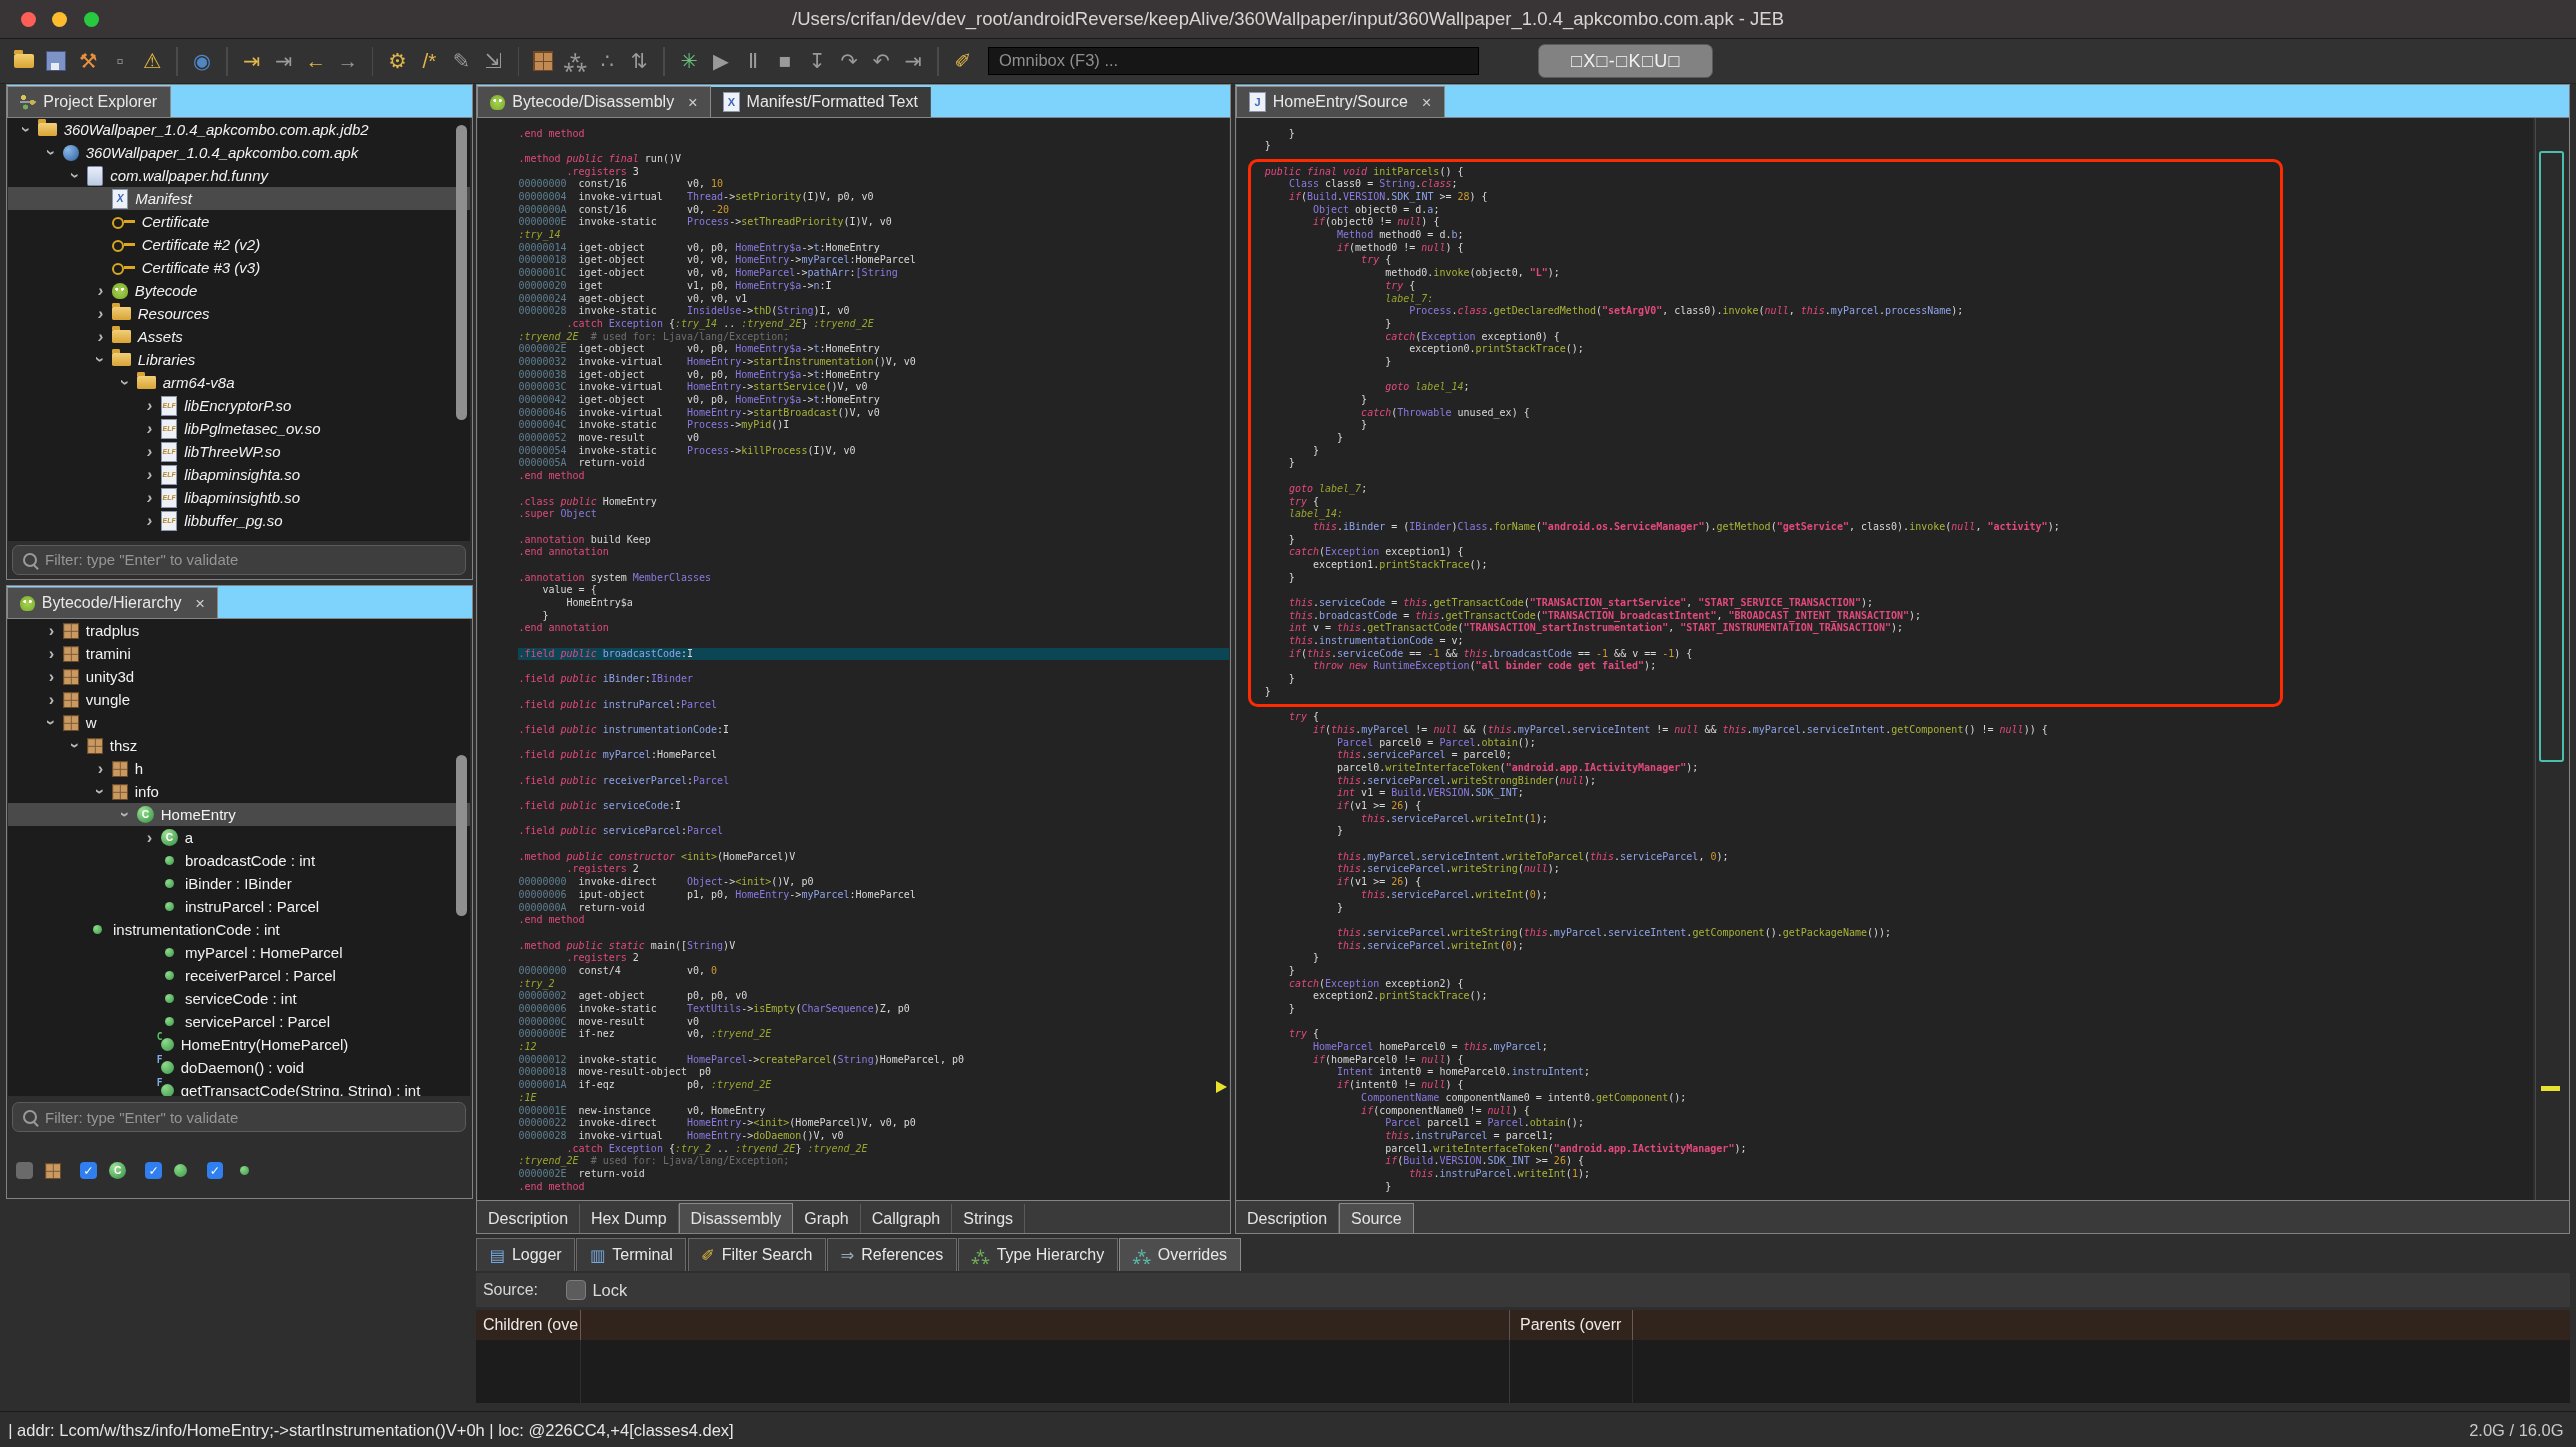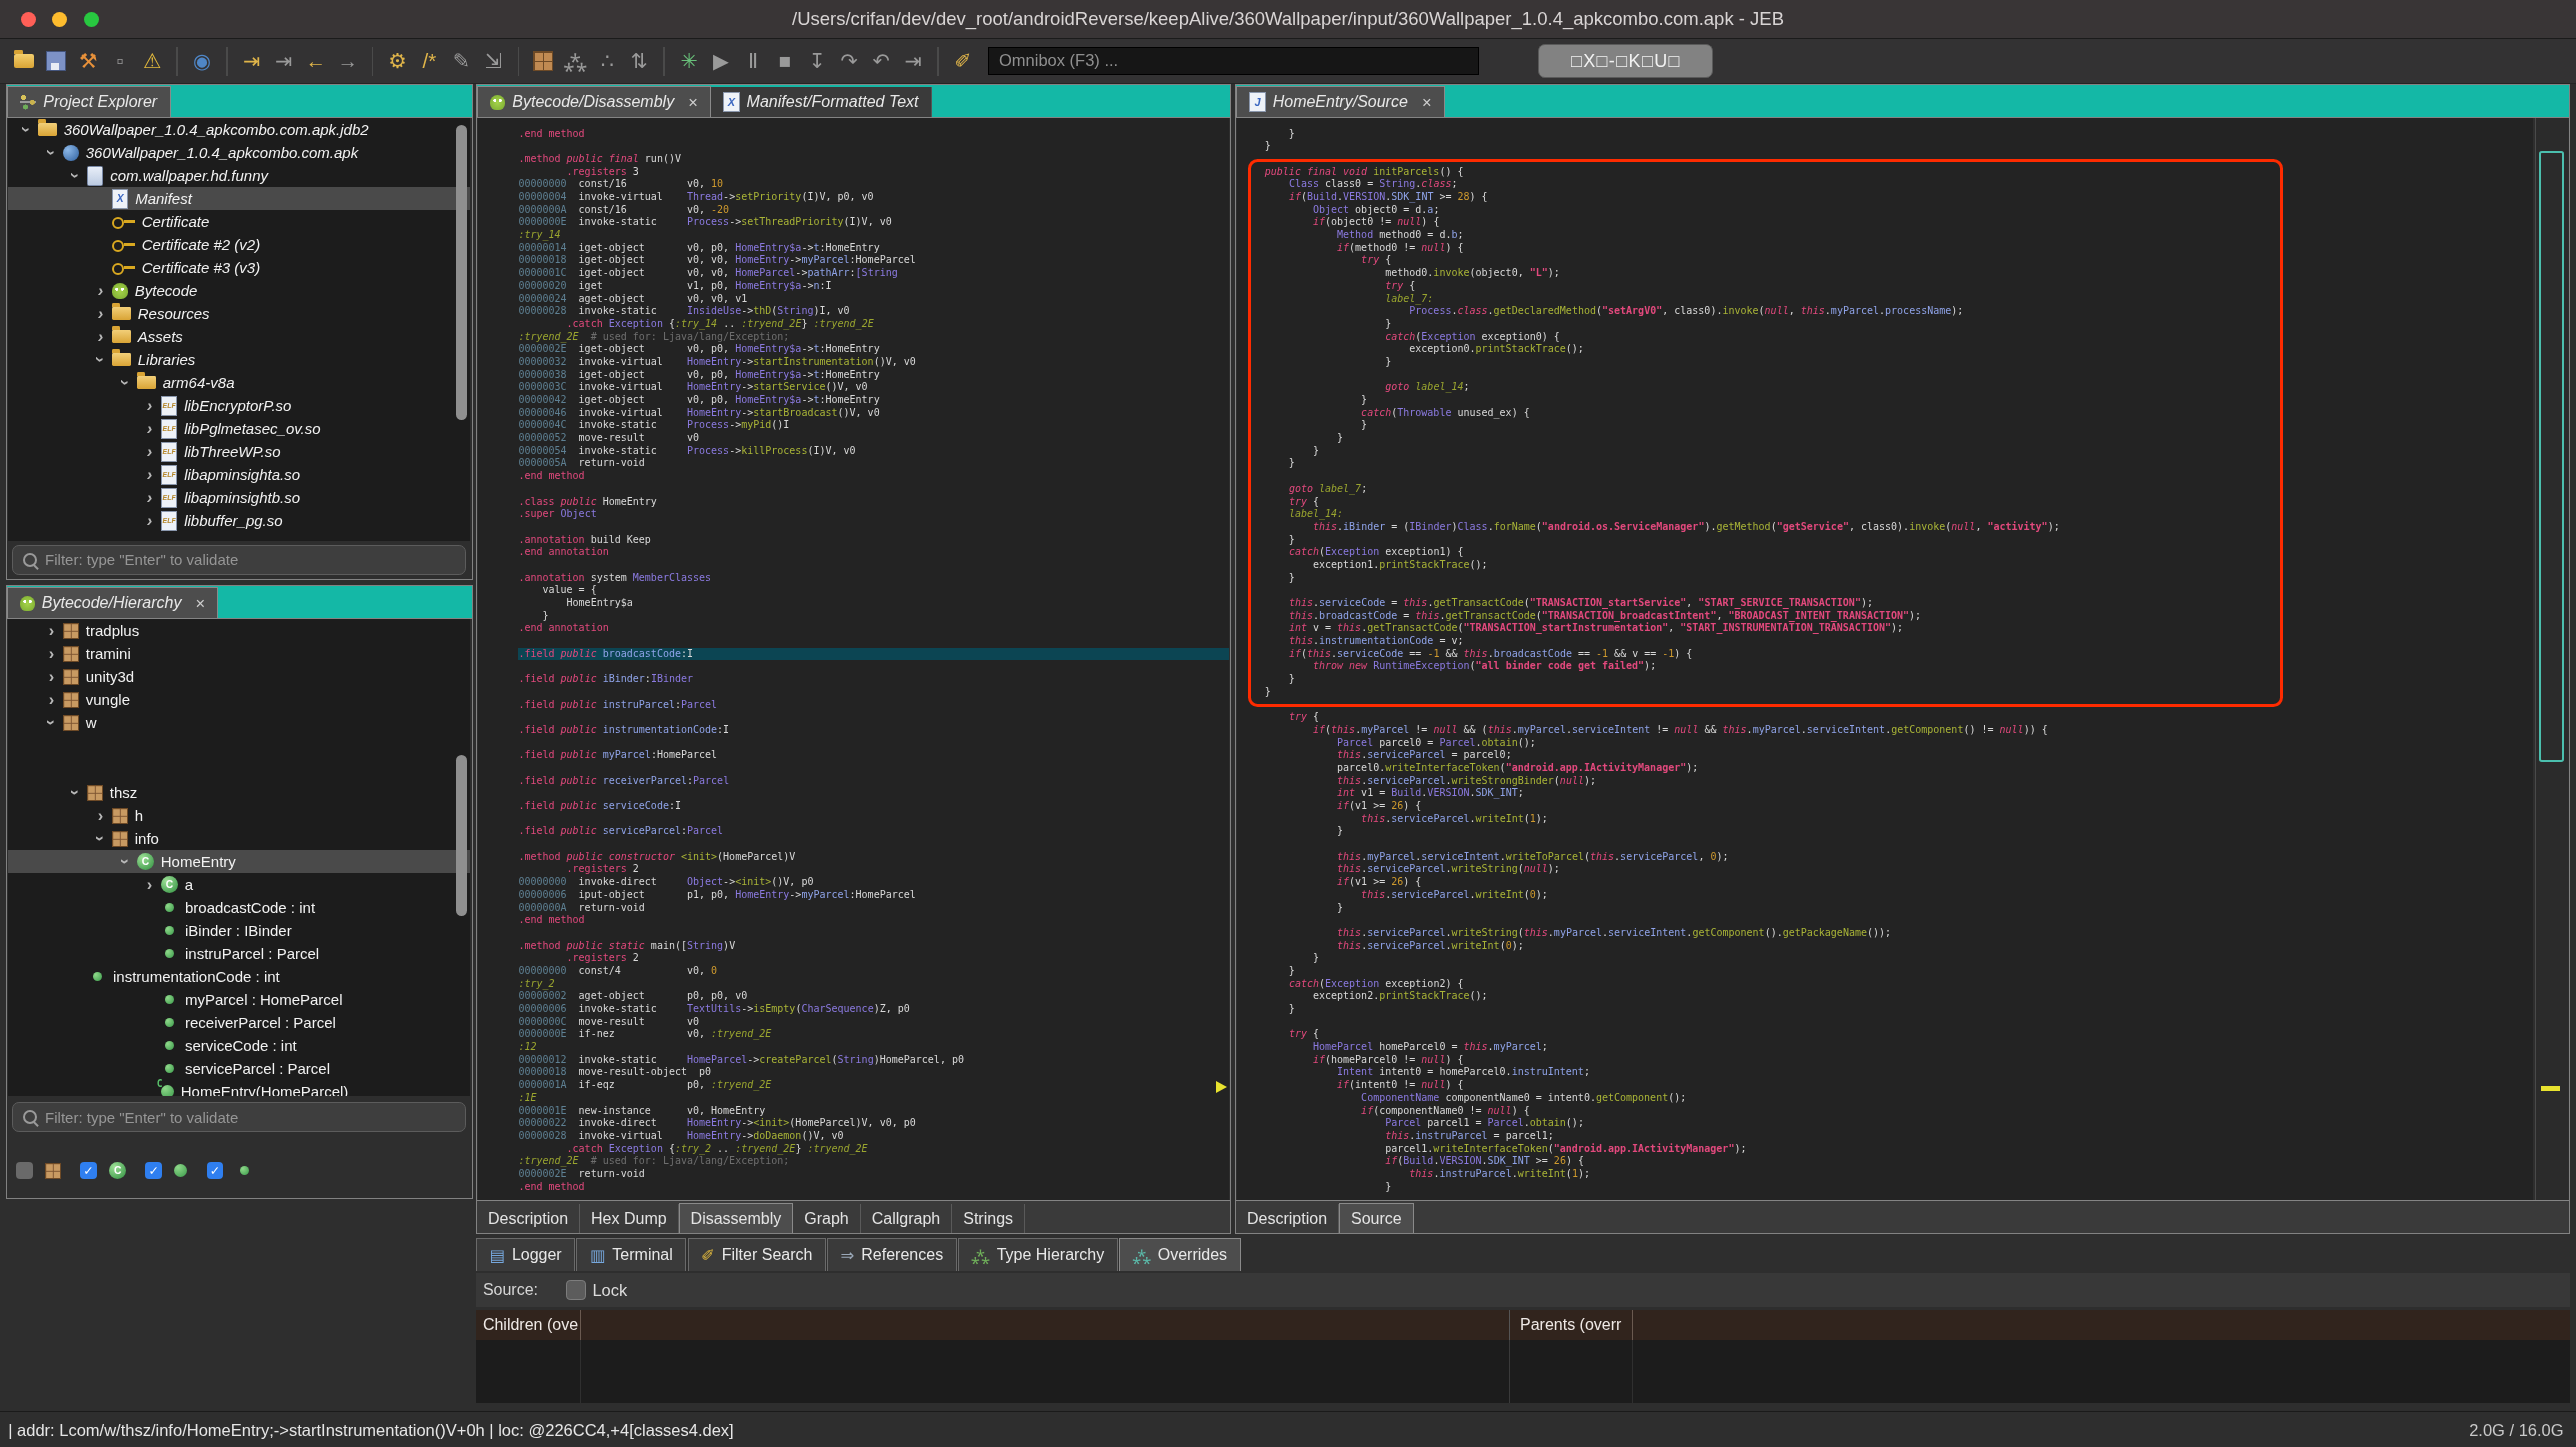--- a/index.html
+++ b/index.html
@@ -22,22 +22,22 @@
   .tb-grid{width:18px;height:18px;background:#c08a52;
            background-image:linear-gradient(#6e4a26 1.4px,transparent 1.4px),linear-gradient(90deg,#6e4a26 1.4px,transparent 1.4px);
            background-size:9px 9px;border:1.4px solid #6e4a26;}
   .omnibox{width:491px;height:27.4px;background:#161616;border:0.7px solid #000;color:#8f8f8f;font-size:16.5px;
            padding:0 9.6px;margin-left:9.6px;font-family:"Liberation Sans",sans-serif;box-sizing:border-box;}
   .omnibox::placeholder{color:#8f8f8f;}
   .keybtn{margin-left:59px;width:173px;height:32px;background:#828282;border:0.7px solid #5a5a5a;border-radius:6.9px;
           color:#f2f2f2;font-size:18px;display:flex;align-items:center;justify-content:center;letter-spacing:1.4px;}
   
   .panel{position:absolute;background:#2e2e2e;border:1.4px solid #828282;box-sizing:border-box;}
-  .tabbar{position:absolute;left:0;top:0;right:0;height:32px;background:#14b8a6;border-bottom:1.4px solid #848484;
-          display:flex;align-items:flex-end;font-style:italic;}
+  .tabbar{position:absolute;left:0;top:0;right:0;height:32px;background:#7dd3fc;border-bottom:1.4px solid #848484;
+          display:flex;align-items:flex-end;}
   .tab{height:30px;display:flex;align-items:center;padding:0 12.4px;font-size:16px;color:#e8e8e8;gap:6.9px;
        border-right:0.7px solid #555;background:#3a3a3a;}
   .tab.active{background:#4d4d4d;border:0.7px solid #8a8a8a;border-bottom:none;}
   .tab .close{color:#cfcfcf;font-size:16.5px;margin-left:6.9px;}
   .ic{display:inline-flex;align-items:center;justify-content:center;flex:none;}
   .ic-android{width:15px;height:15px;border-radius:50% 50% 42% 42%;
       background:radial-gradient(circle at 4.8px 5.5px,#fff 1.4px,transparent 1.7px),
                  radial-gradient(circle at 10.3px 5.5px,#fff 1.4px,transparent 1.7px),
                  radial-gradient(#a6d44c,#79a92f);}
   .ic-doc{width:14.4px;height:18px;background:#eef2f8;border:0.7px solid #8a97ad;color:#3a66c0;
@@ -369,21 +369,21 @@
         </span>
         <span>vungle</span>
       </div>
       <div class="trow" style="padding-left: 32px;">
         <span class="chev open">›</span>
         <span class="ticon">
           <span class="i-pkg ic"></span>
         </span>
         <span>w</span>
       </div>
-      <div class="trow" style="padding-left: 56px; margin-top: 47px;">
+      <div class="trow" style="padding-left: 56px;">
         <span class="chev open">›</span>
         <span class="ticon">
           <span class="i-pkg ic"></span>
         </span>
         <span>thsz</span>
       </div>
       <div class="trow" style="padding-left: 81px;">
         <span class="chev">›</span>
         <span class="ticon">
           <span class="i-pkg ic"></span>

